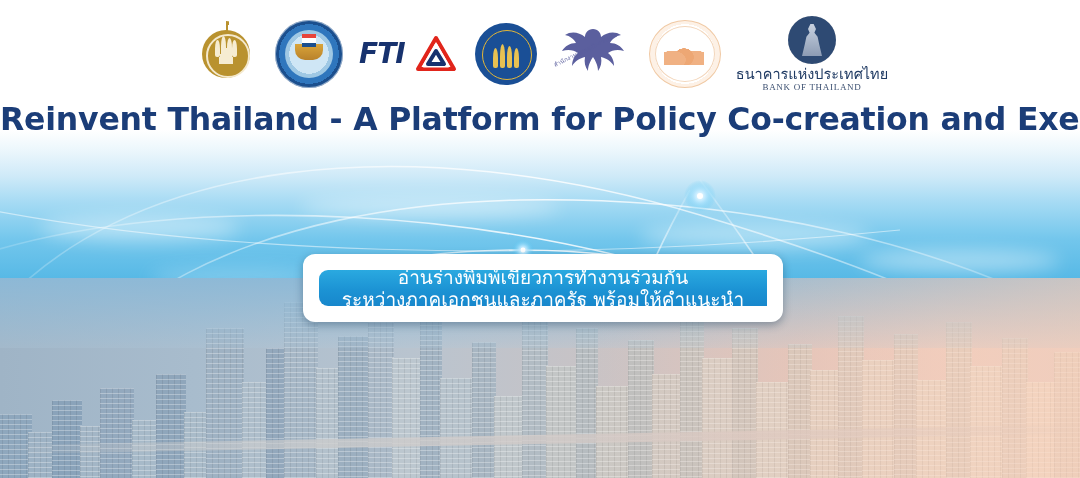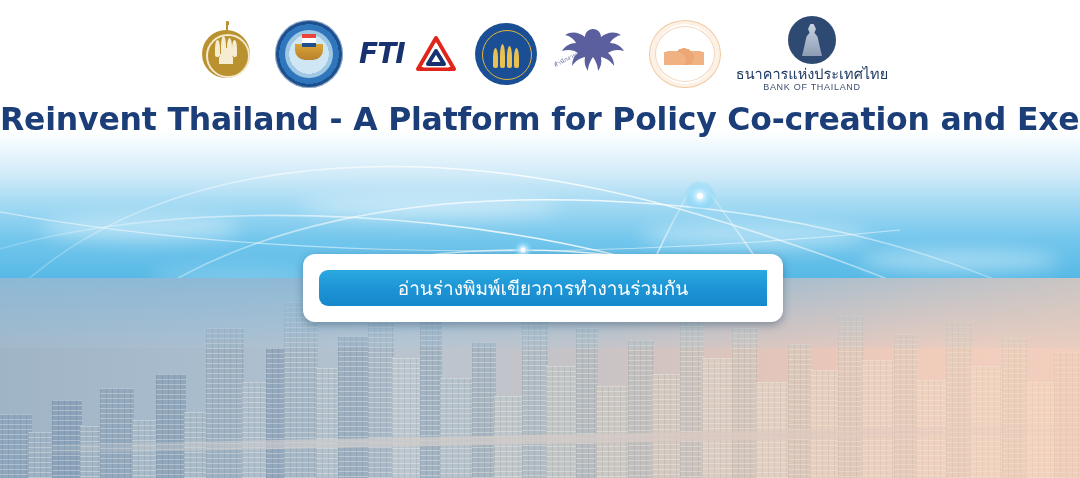--- a/index.html
+++ b/index.html
@@ -118,21 +118,21 @@
       radial-gradient(ellipse at 80% 80%, #f0b183 0 30%, rgba(0,0,0,0) 31%);}
 
   
   .l-bot2{display:flex;flex-direction:column;align-items:center;width:150px;}
   .l-bot2 .seal{width:48px;height:48px;border-radius:50%;
     background:radial-gradient(circle,#2e4a73 0 70%,#22395c 70% 100%);position:relative;}
   .l-bot2 .seal .fig{position:absolute;left:14px;top:8px;width:20px;height:32px;
     background:linear-gradient(to bottom,#c8d2e0,#8d9cb4);
     clip-path:polygon(42% 0,58% 0,70% 16%,62% 28%,78% 40%,86% 64%,100% 100%,0 100%,14% 64%,22% 40%,38% 28%,30% 16%);}
   .l-bot2 .th{font-size:14.5px;color:#1f3a63;margin-top:3px;line-height:1.05;white-space:nowrap;}
-  .l-bot2 .en{font-size:9px;color:#3b4f70;letter-spacing:.7px;font-family:Liberation Sans, sans-serif;white-space:nowrap;}
+  .l-bot2 .en{font-size:9px;color:#3b4f70;letter-spacing:.7px;font-family:Liberation Serif, serif;white-space:nowrap;}
 
   
   #headline{
     position:absolute;left:0;top:101px;width:1080px;text-align:center;z-index:6;
     font-size:31.5px;font-weight:bold;color:#1b3d78;letter-spacing:-.2px;
     font-family:"DejaVu Sans","Liberation Sans",sans-serif;
     white-space:nowrap;
   }
   #subtitle{
     position:absolute;left:0;top:148px;width:1080px;text-align:center;z-index:6;
@@ -344,16 +344,17 @@
       <div class="en">BANK OF THAILAND</div>
     </div>
 
   </div>
 
   <div id="headline">Reinvent Thailand - A Platform for Policy Co-creation and Execution</div>
 
   <div id="cta">
     <div id="cta-main">
       <div class="l1">อ่านร่างพิมพ์เขียวการทำงานร่วมกัน</div>
+      <div class="l2">ระหว่างภาคเอกชนและภาครัฐ พร้อมให้คำแนะนำ</div>
     </div>
   </div>
 
 </div>
 
 </body></html>

